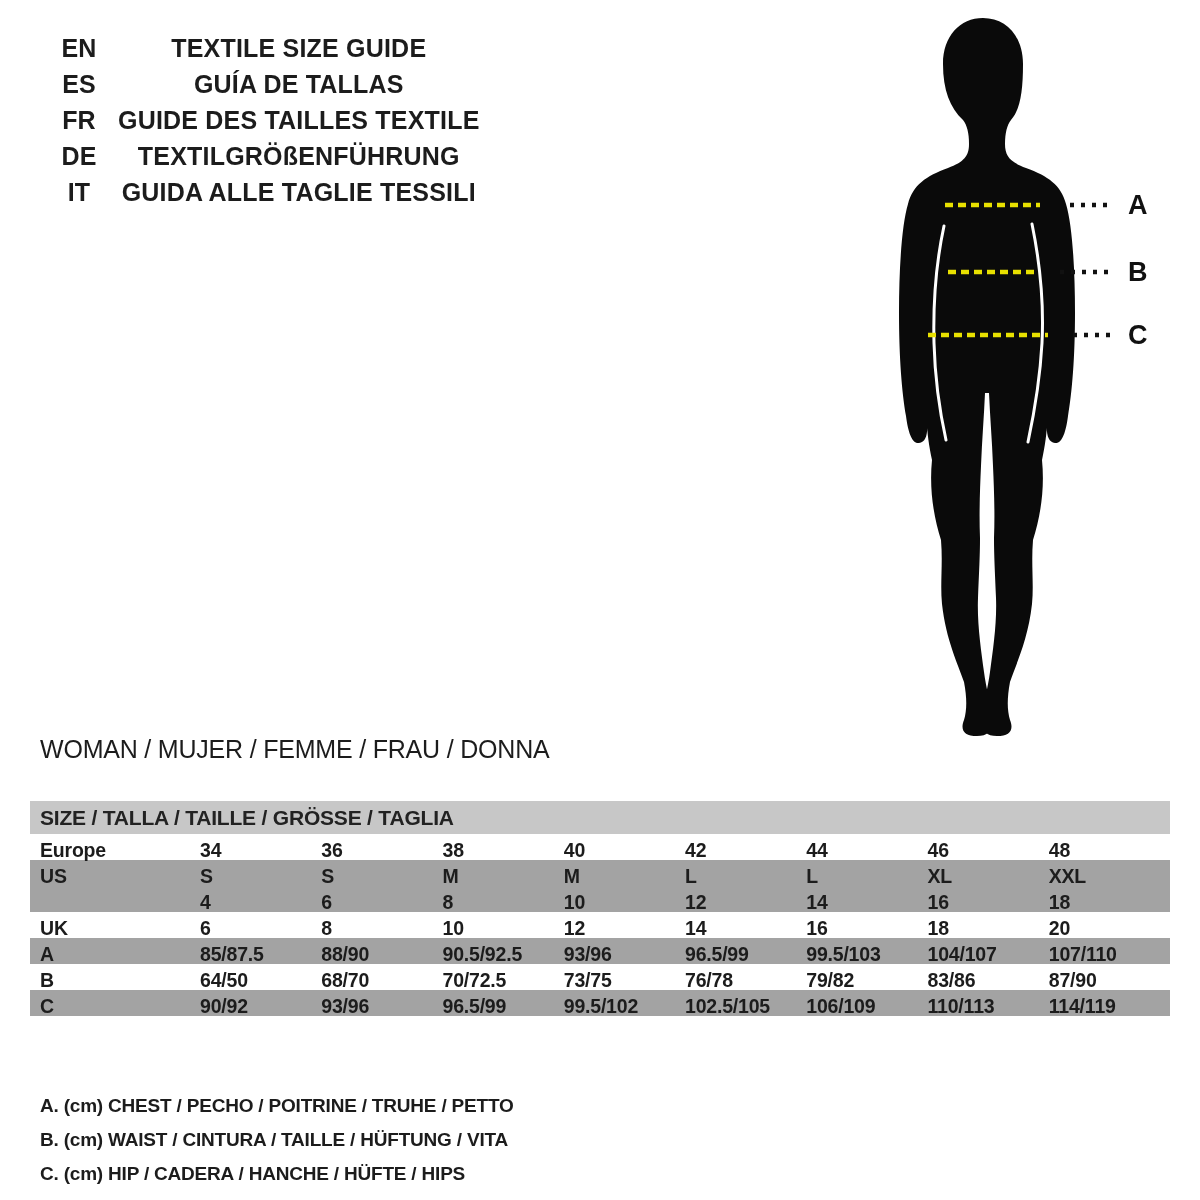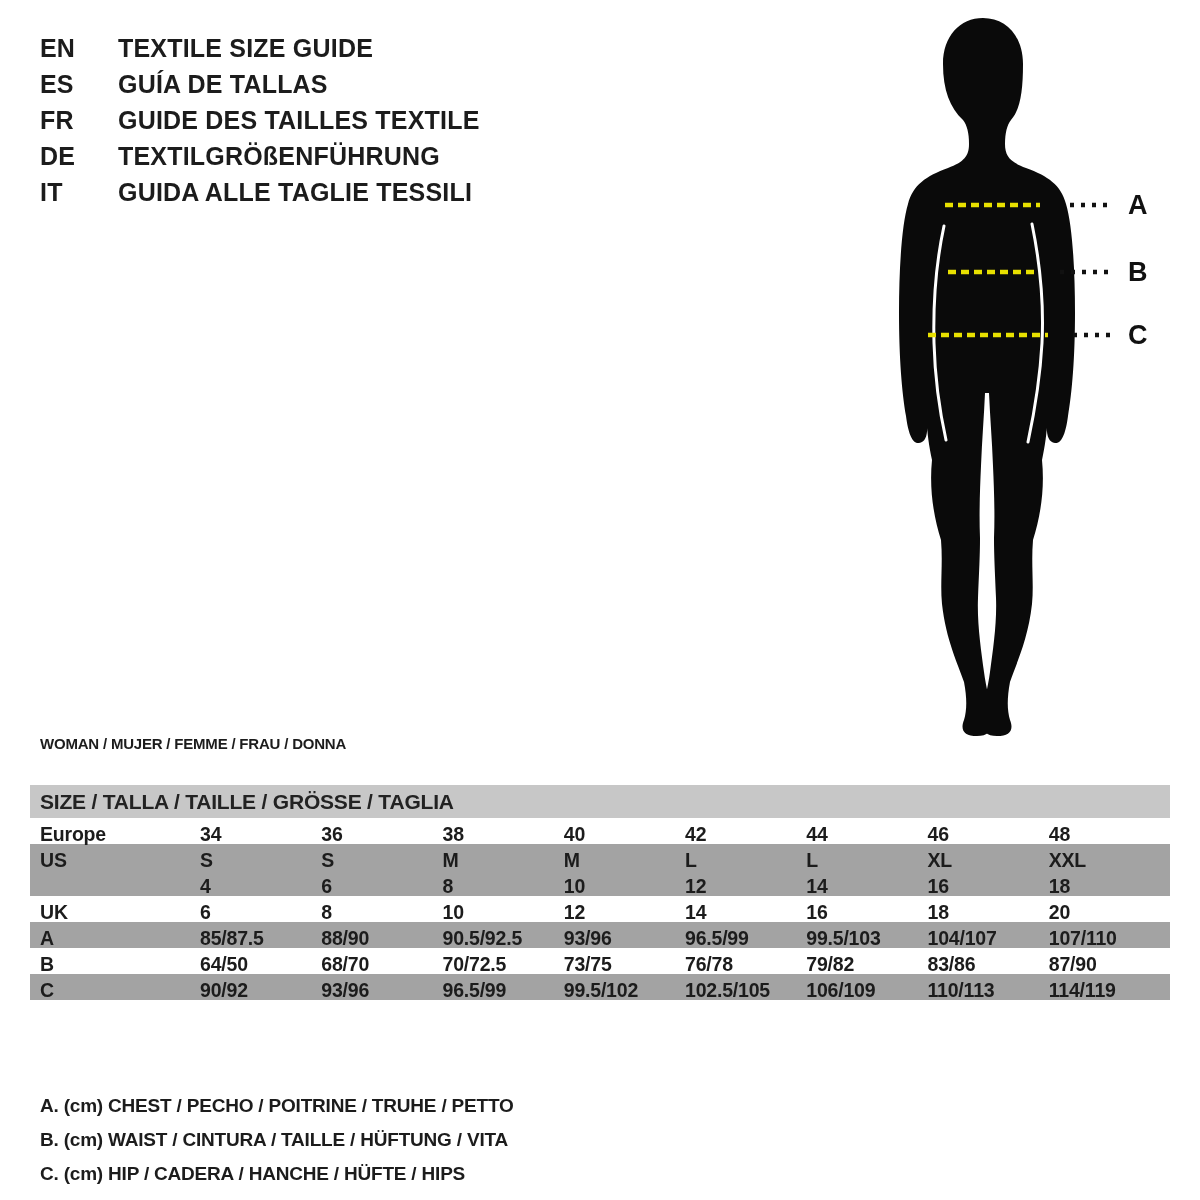--- a/index.html
+++ b/index.html
@@ -12,36 +12,36 @@
     color:#1c1c1c;
     -webkit-font-smoothing:antialiased;
   }
   
   .languages{
     position:absolute;left:40px;top:30px;
     display:grid;grid-template-columns:78px auto;
     font-size:25px;font-weight:700;letter-spacing:.2px;
   }
   .languages .lrow{display:contents;}
-  .languages span{line-height:36px;white-space:nowrap;}
+  .languages span{line-height:36px;white-space:nowrap;text-align:center;}
   
   .figure{position:absolute;left:880px;top:8px;width:300px;height:740px;}
   .figure svg{display:block;width:300px;height:740px;}
   .marker-label{font-family:"Liberation Sans","DejaVu Sans",sans-serif;font-size:27px;font-weight:700;fill:#111;}
   
   .section-title{
     position:absolute;left:40px;top:735px;
-    font-size:15px;font-weight:700;letter-spacing:-.2px;white-space:nowrap;
+    font-size:25px;font-weight:400;letter-spacing:-.2px;white-space:nowrap;
   }
   
   .size-table{position:absolute;left:30px;top:785px;width:1140px;}
   .thead{
     height:33px;line-height:33px;background:#c7c7c7;
     font-size:21px;font-weight:700;letter-spacing:-.2px;
-    padding-left:10px;box-sizing:border-box;color:#222;
+    padding-left:10px;box-sizing:border-box;color:#222;margin-top:16px;
   }
   .trow{
     display:grid;grid-template-columns:170px repeat(8,1fr);
     height:26px;line-height:33px;
     font-size:19.5px;font-weight:700;letter-spacing:-.2px;
   }
   .trow.shade{background:#a3a3a3;}
   .tlabel{padding-left:10px;text-align:left;}
   .tcell{text-align:left;}
   

